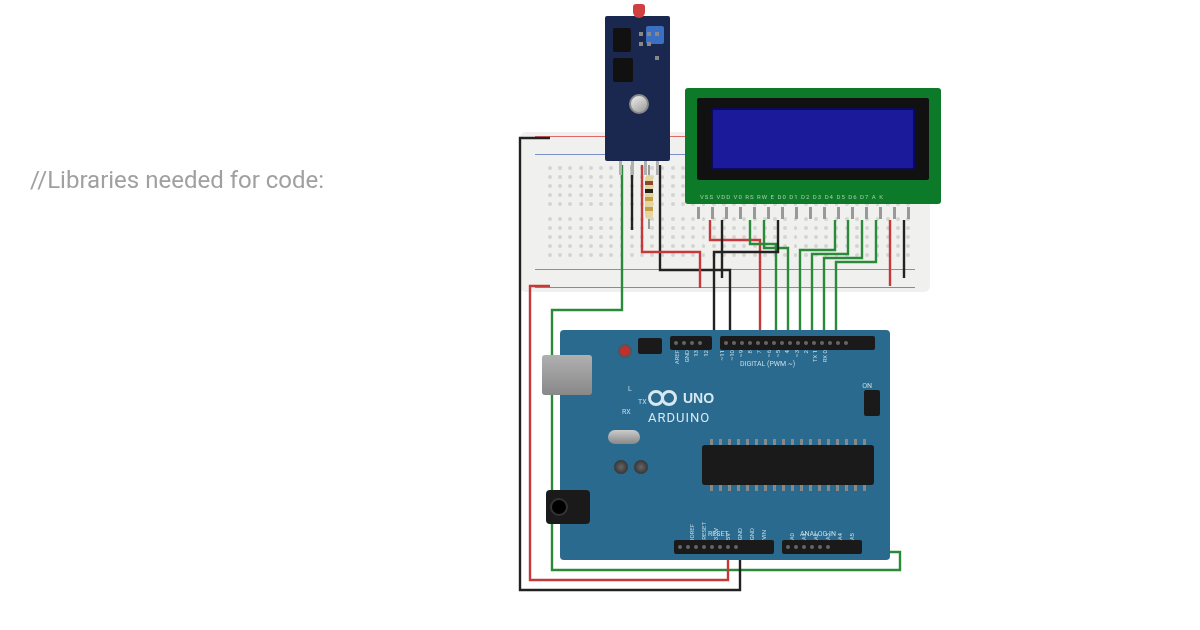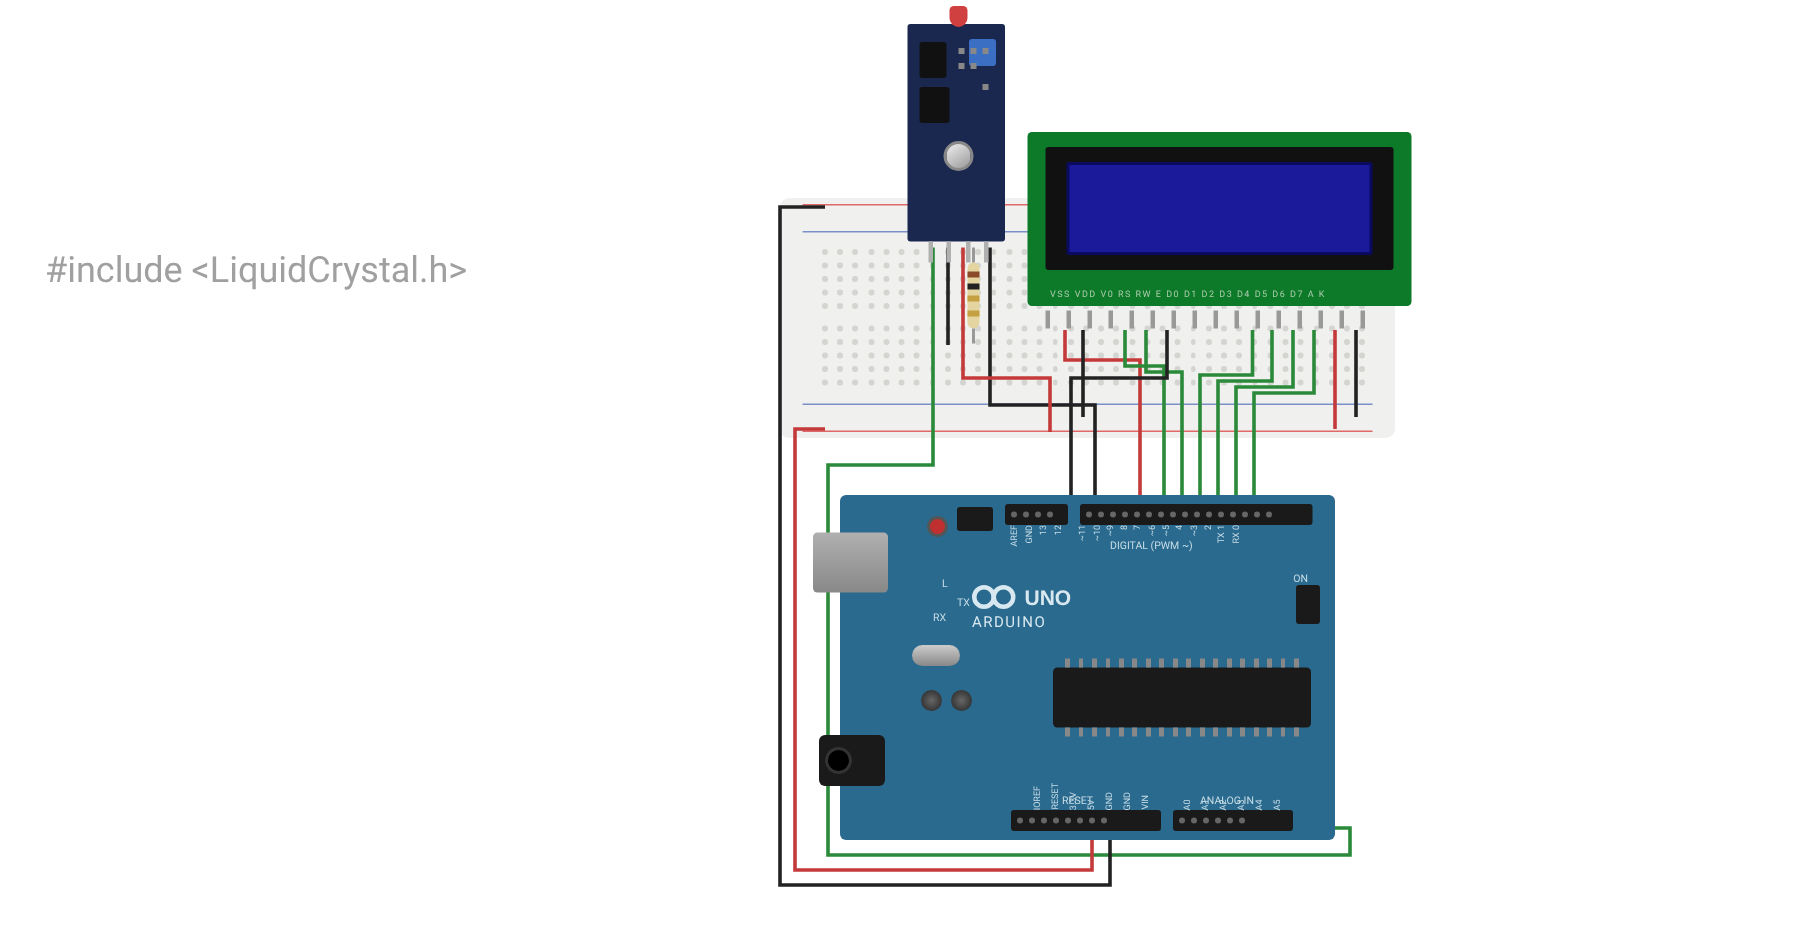--- a/index.html
+++ b/index.html
@@ -272,21 +272,21 @@
   display:inline-block;
   width: 16px; height: 16px;
   border: 3px solid #d8e8f0;
   border-radius: 50%;
 }
 .infinity span:first-child { margin-right: -3px; }
 .arduino-sublabel {
   position: absolute;
   left: 88px;
   top: 80px;
-  font-size: 10px;
+  font-size: 13px;
   color: #d8e8f0;
   letter-spacing: 1px;
 }
 .arduino-pinlbl {
   position: absolute;
   font-size: 6px;
   color: #c8dde6;
   writing-mode: vertical-rl;
   transform: rotate(180deg);
 }
@@ -370,21 +370,21 @@
   height: 560px;
   z-index: 8;
   pointer-events: none;
 }
 svg.wires path { fill: none; stroke-width: 2.4; }
 </style>
 </head>
 <body>
 
 <div class="code-panel">
-  <div>#include &lt;LiquidCrystal.h&gt;</div>
+  <div>//Libraries needed for code:</div>
   
   
   <div></div>
   
   
   
   <div></div>
   
 </div>
 

